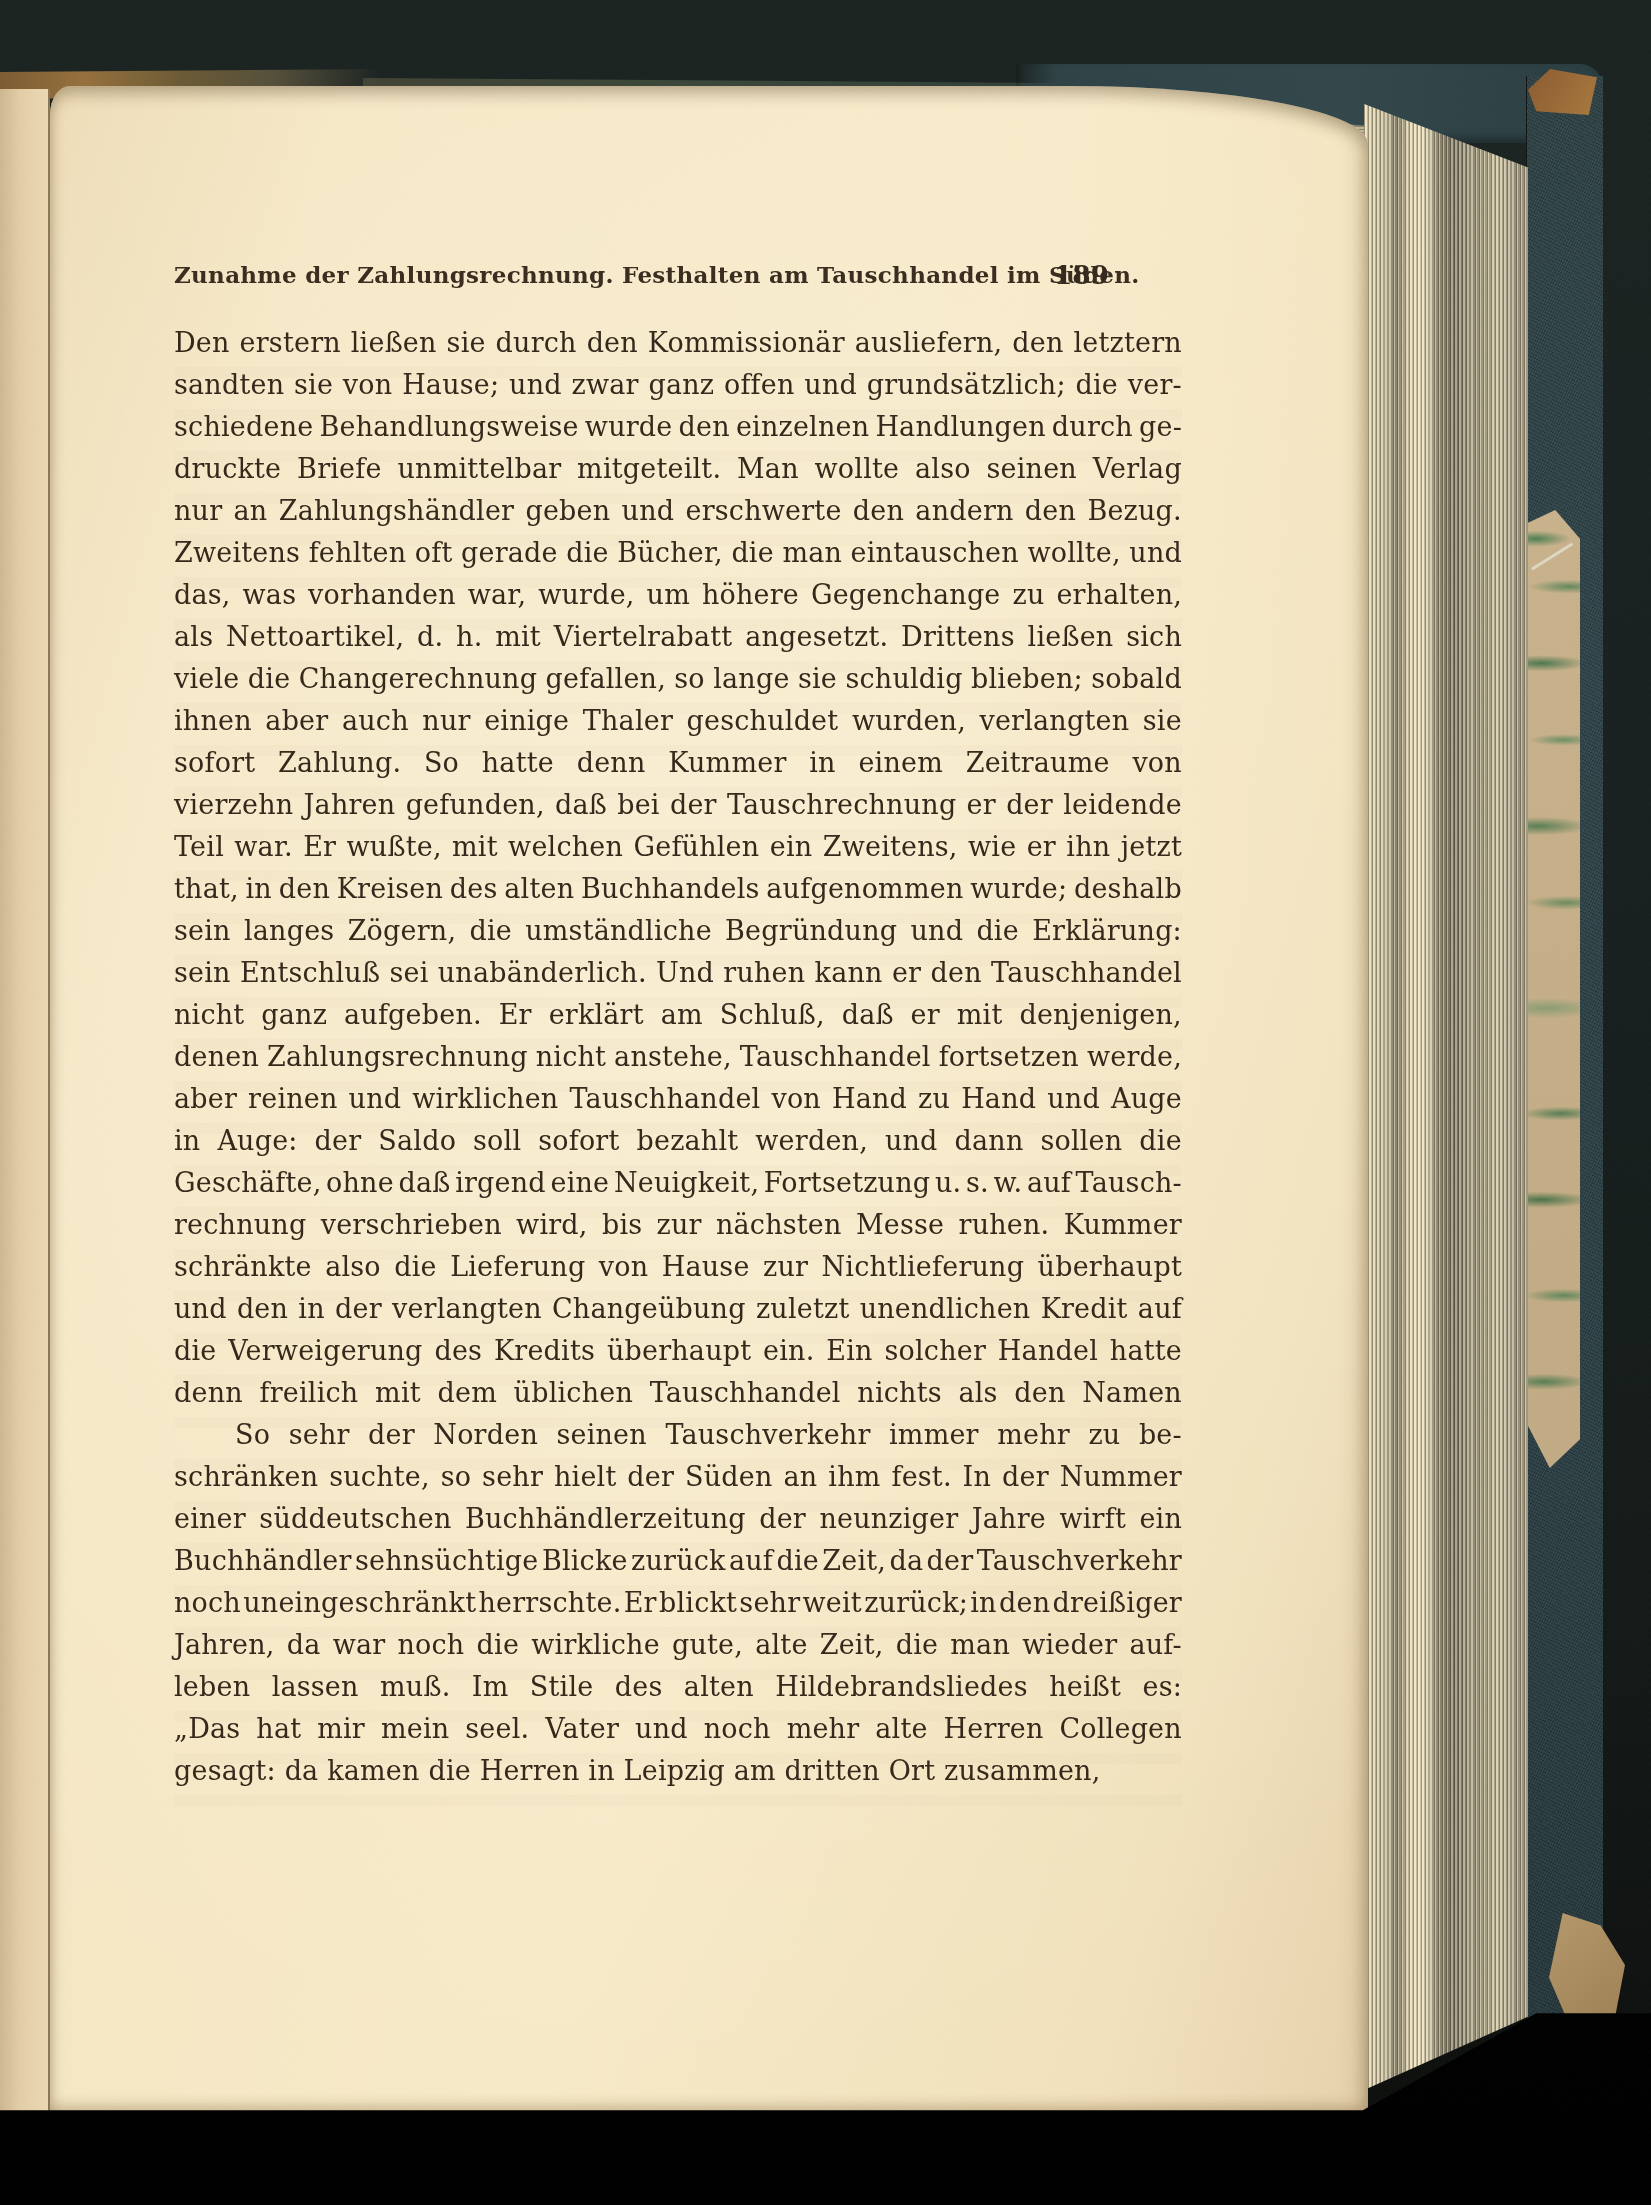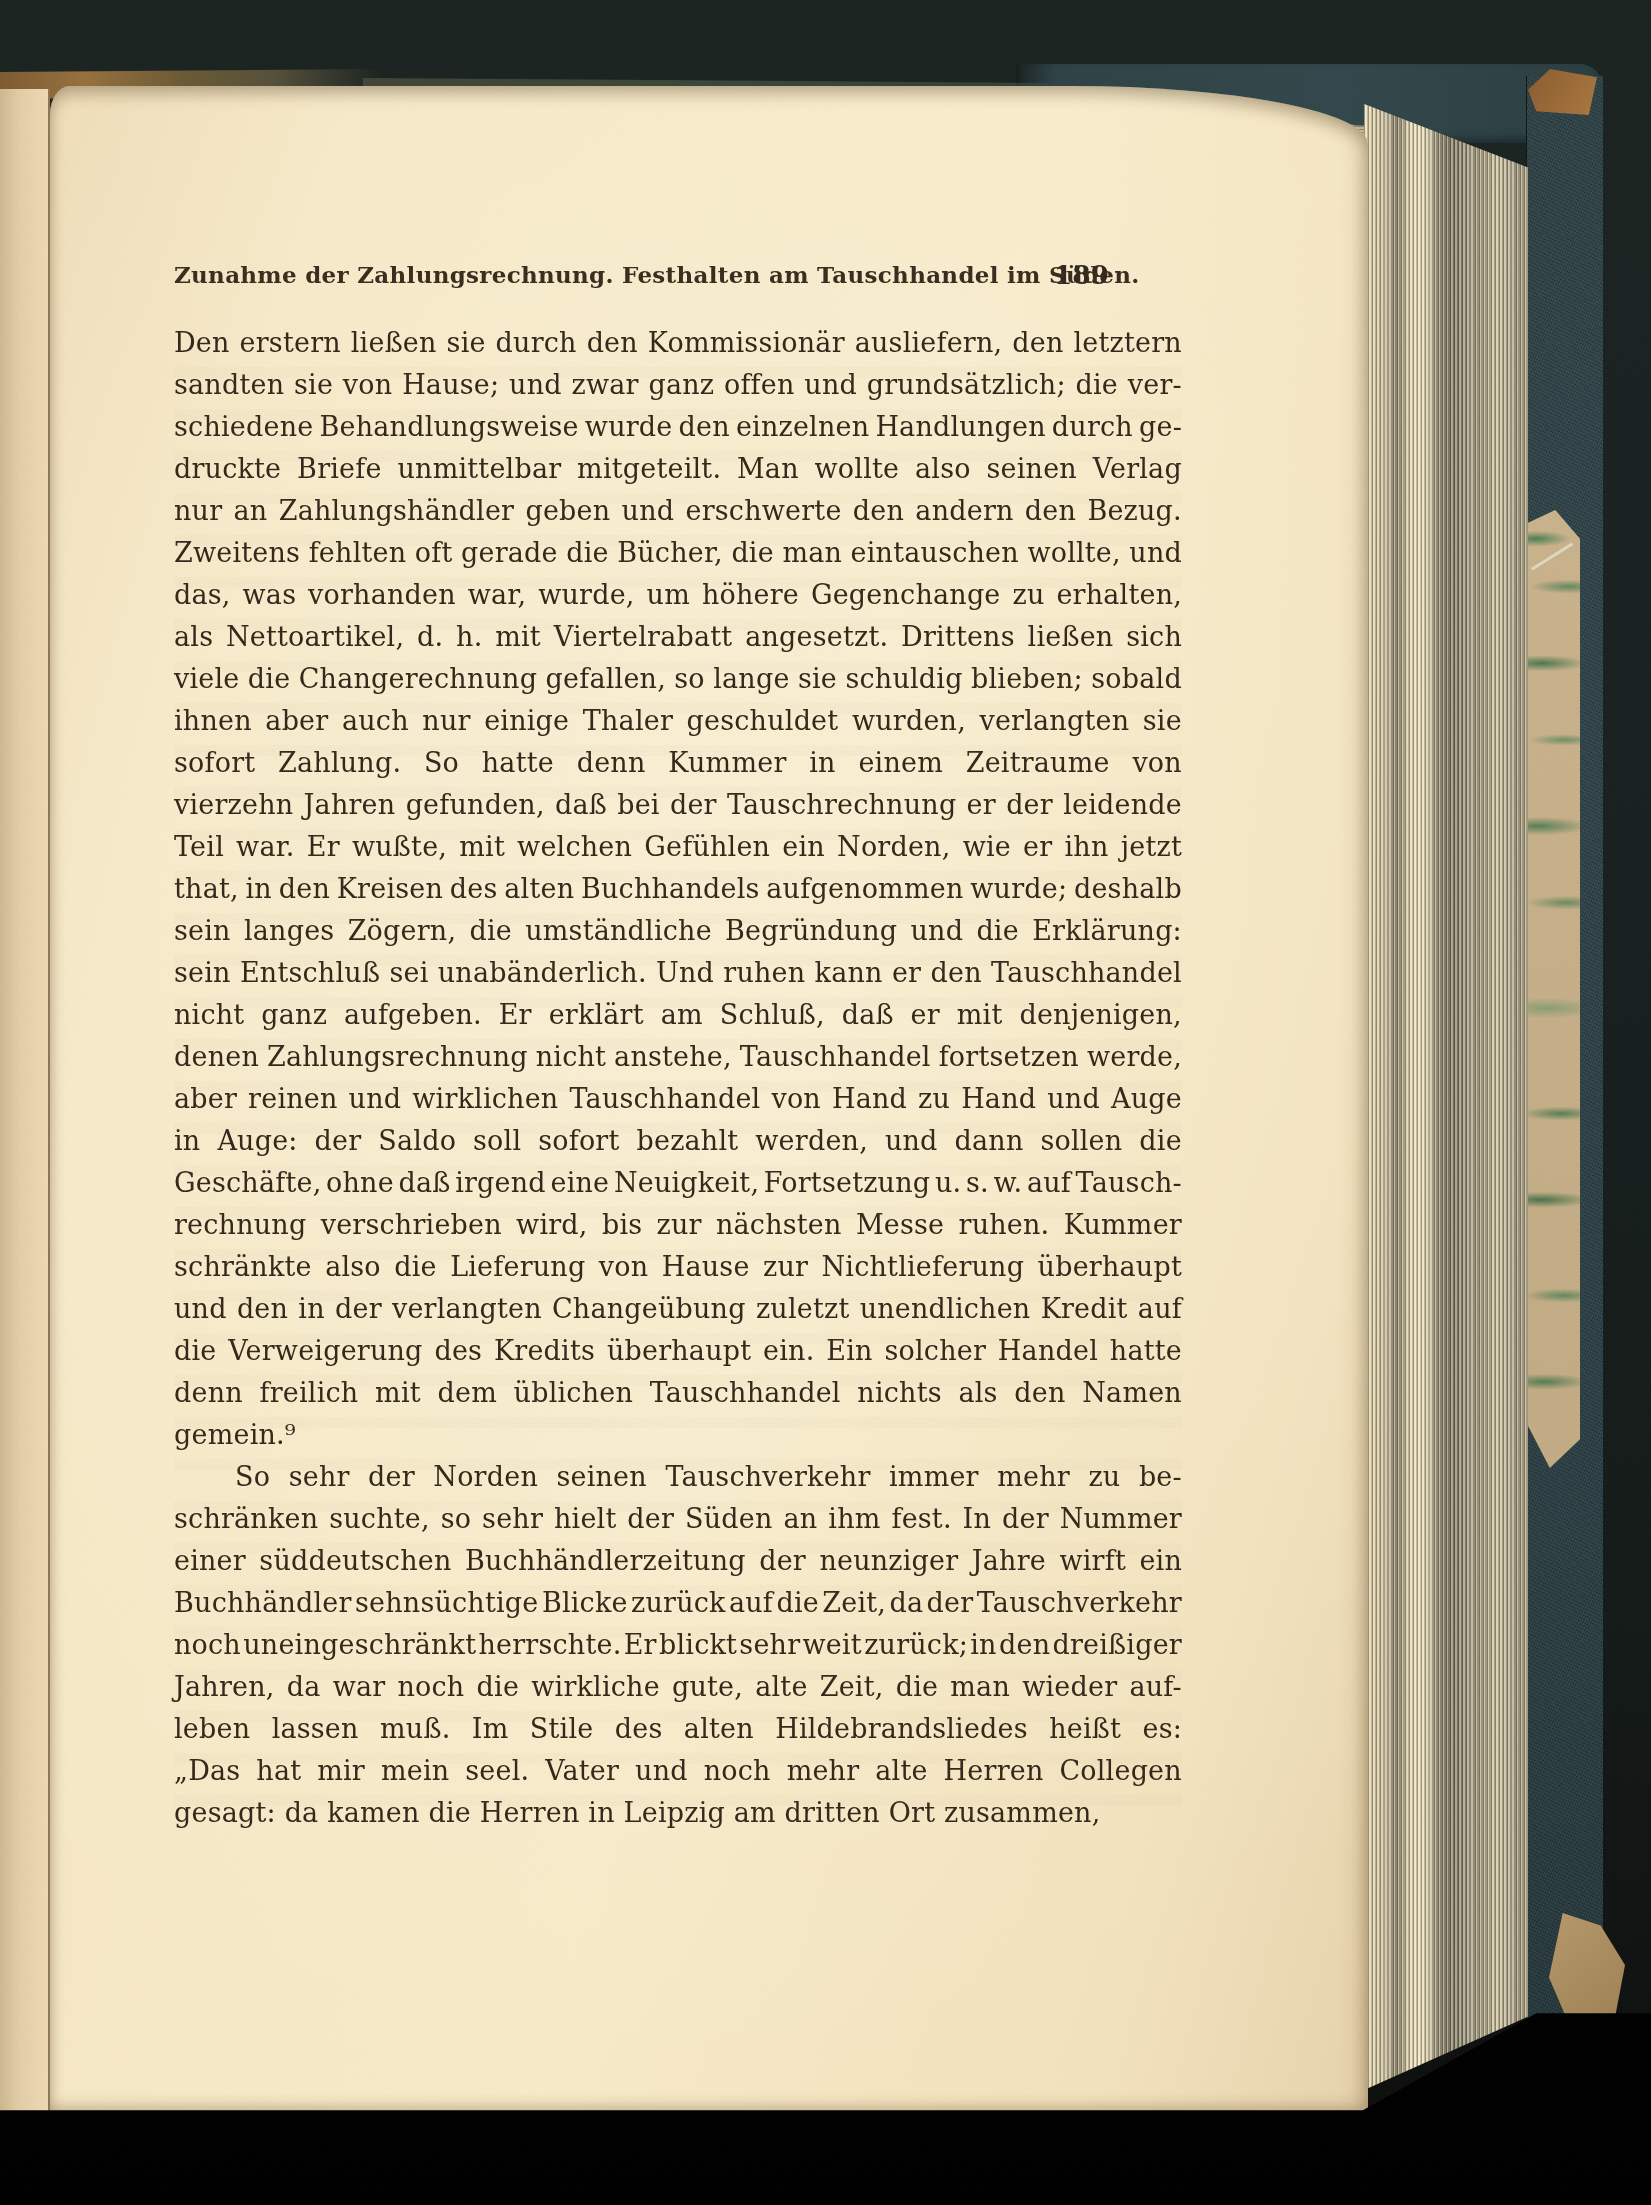--- a/index.html
+++ b/index.html
@@ -262,21 +262,21 @@
         </div>
         <div class="line just">
           <span>Teil</span>
           <span>war.</span>
           <span>Er</span>
           <span>wußte,</span>
           <span>mit</span>
           <span>welchen</span>
           <span>Gefühlen</span>
           <span>ein</span>
-          <span>Norden,</span>
+          <span>Zweitens,</span>
           <span>wie</span>
           <span>er</span>
           <span>ihn</span>
           <span>jetzt</span>
         </div>
         <div class="line just">
           <span>that,</span>
           <span>in</span>
           <span>den</span>
           <span>Kreisen</span>
@@ -424,21 +424,20 @@
           <span>freilich</span>
           <span>mit</span>
           <span>dem</span>
           <span>üblichen</span>
           <span>Tauschhandel</span>
           <span>nichts</span>
           <span>als</span>
           <span>den</span>
           <span>Namen</span>
         </div>
-        <div class="line">gemein.⁹</div>
         <div class="line just indent">
           <span>So</span>
           <span>sehr</span>
           <span>der</span>
           <span>Norden</span>
           <span>seinen</span>
           <span>Tauschverkehr</span>
           <span>immer</span>
           <span>mehr</span>
           <span>zu</span>

